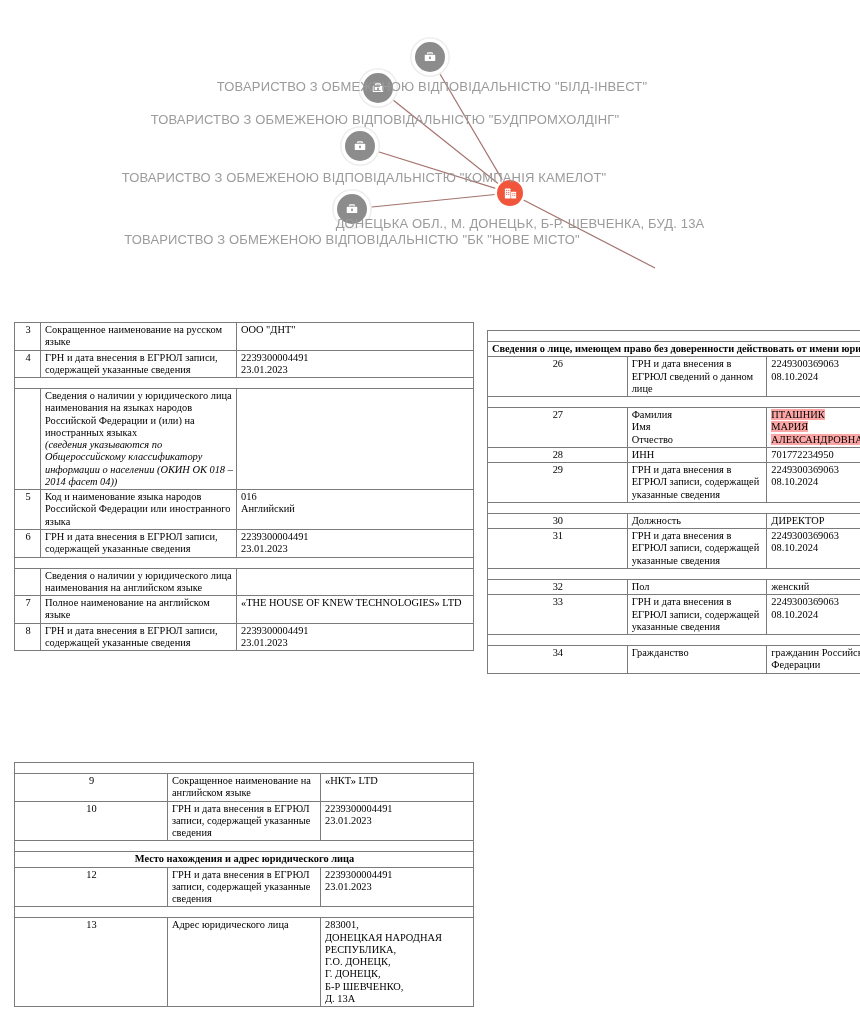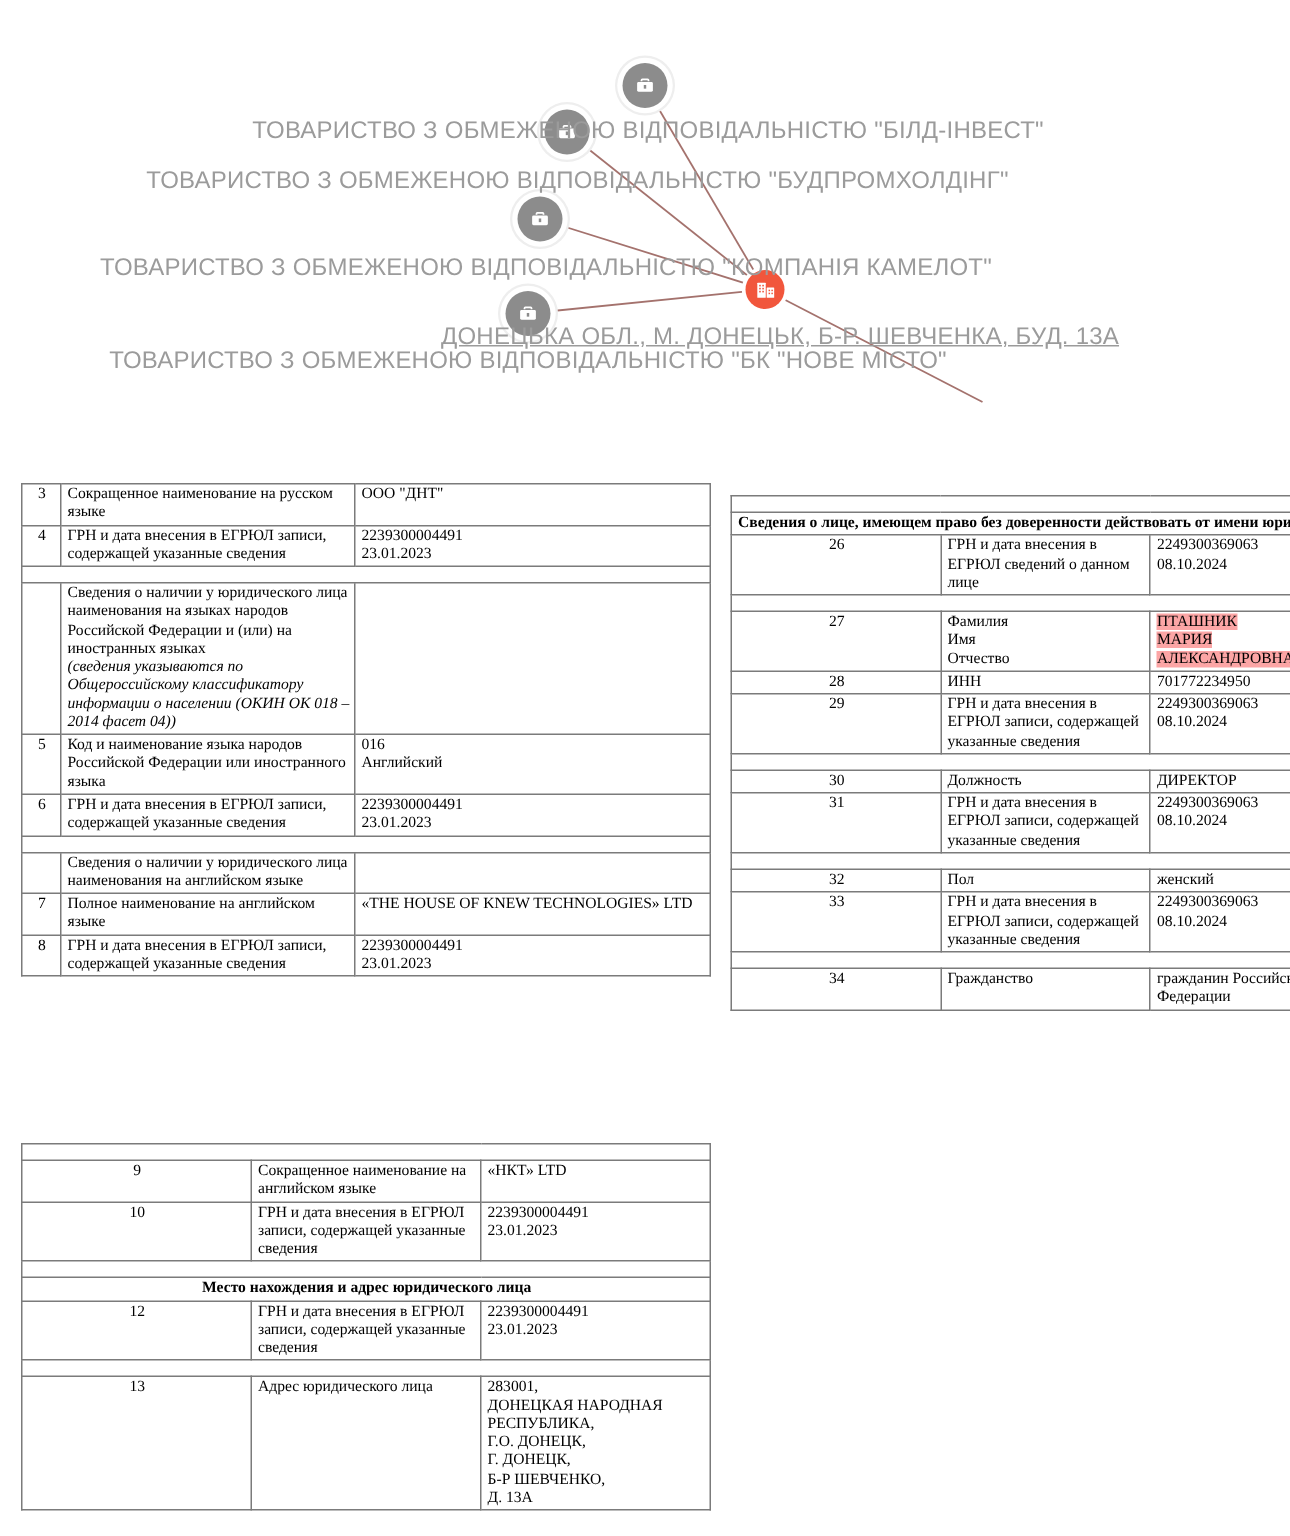--- a/index.html
+++ b/index.html
@@ -16,28 +16,28 @@
     position: absolute; left: 0; top: 0;
     width: 860px; height: 295px;
     overflow: hidden;
     background: #fff;
   }
   #graph-svg { position: absolute; left: 0; top: 0; }
 
   .graph-label {
     position: absolute;
     font-family: "Liberation Sans", sans-serif;
-    font-size: 16px;
+    font-size: 13px;
     letter-spacing: 0.15px;
     color: #9b9b9b;
     white-space: nowrap;
     transform: translateX(-50%);
     pointer-events: none;
   }
-  .graph-label.center-label { color: #9b9b9b; text-decoration: underline; }
+  .graph-label.center-label { color: #9b9b9b; }
 
   .node {
     position: absolute;
     transform: translate(-50%, -50%);
     border-radius: 50%;
     display: flex;
     align-items: center;
     justify-content: center;
   }
   .node.company {

